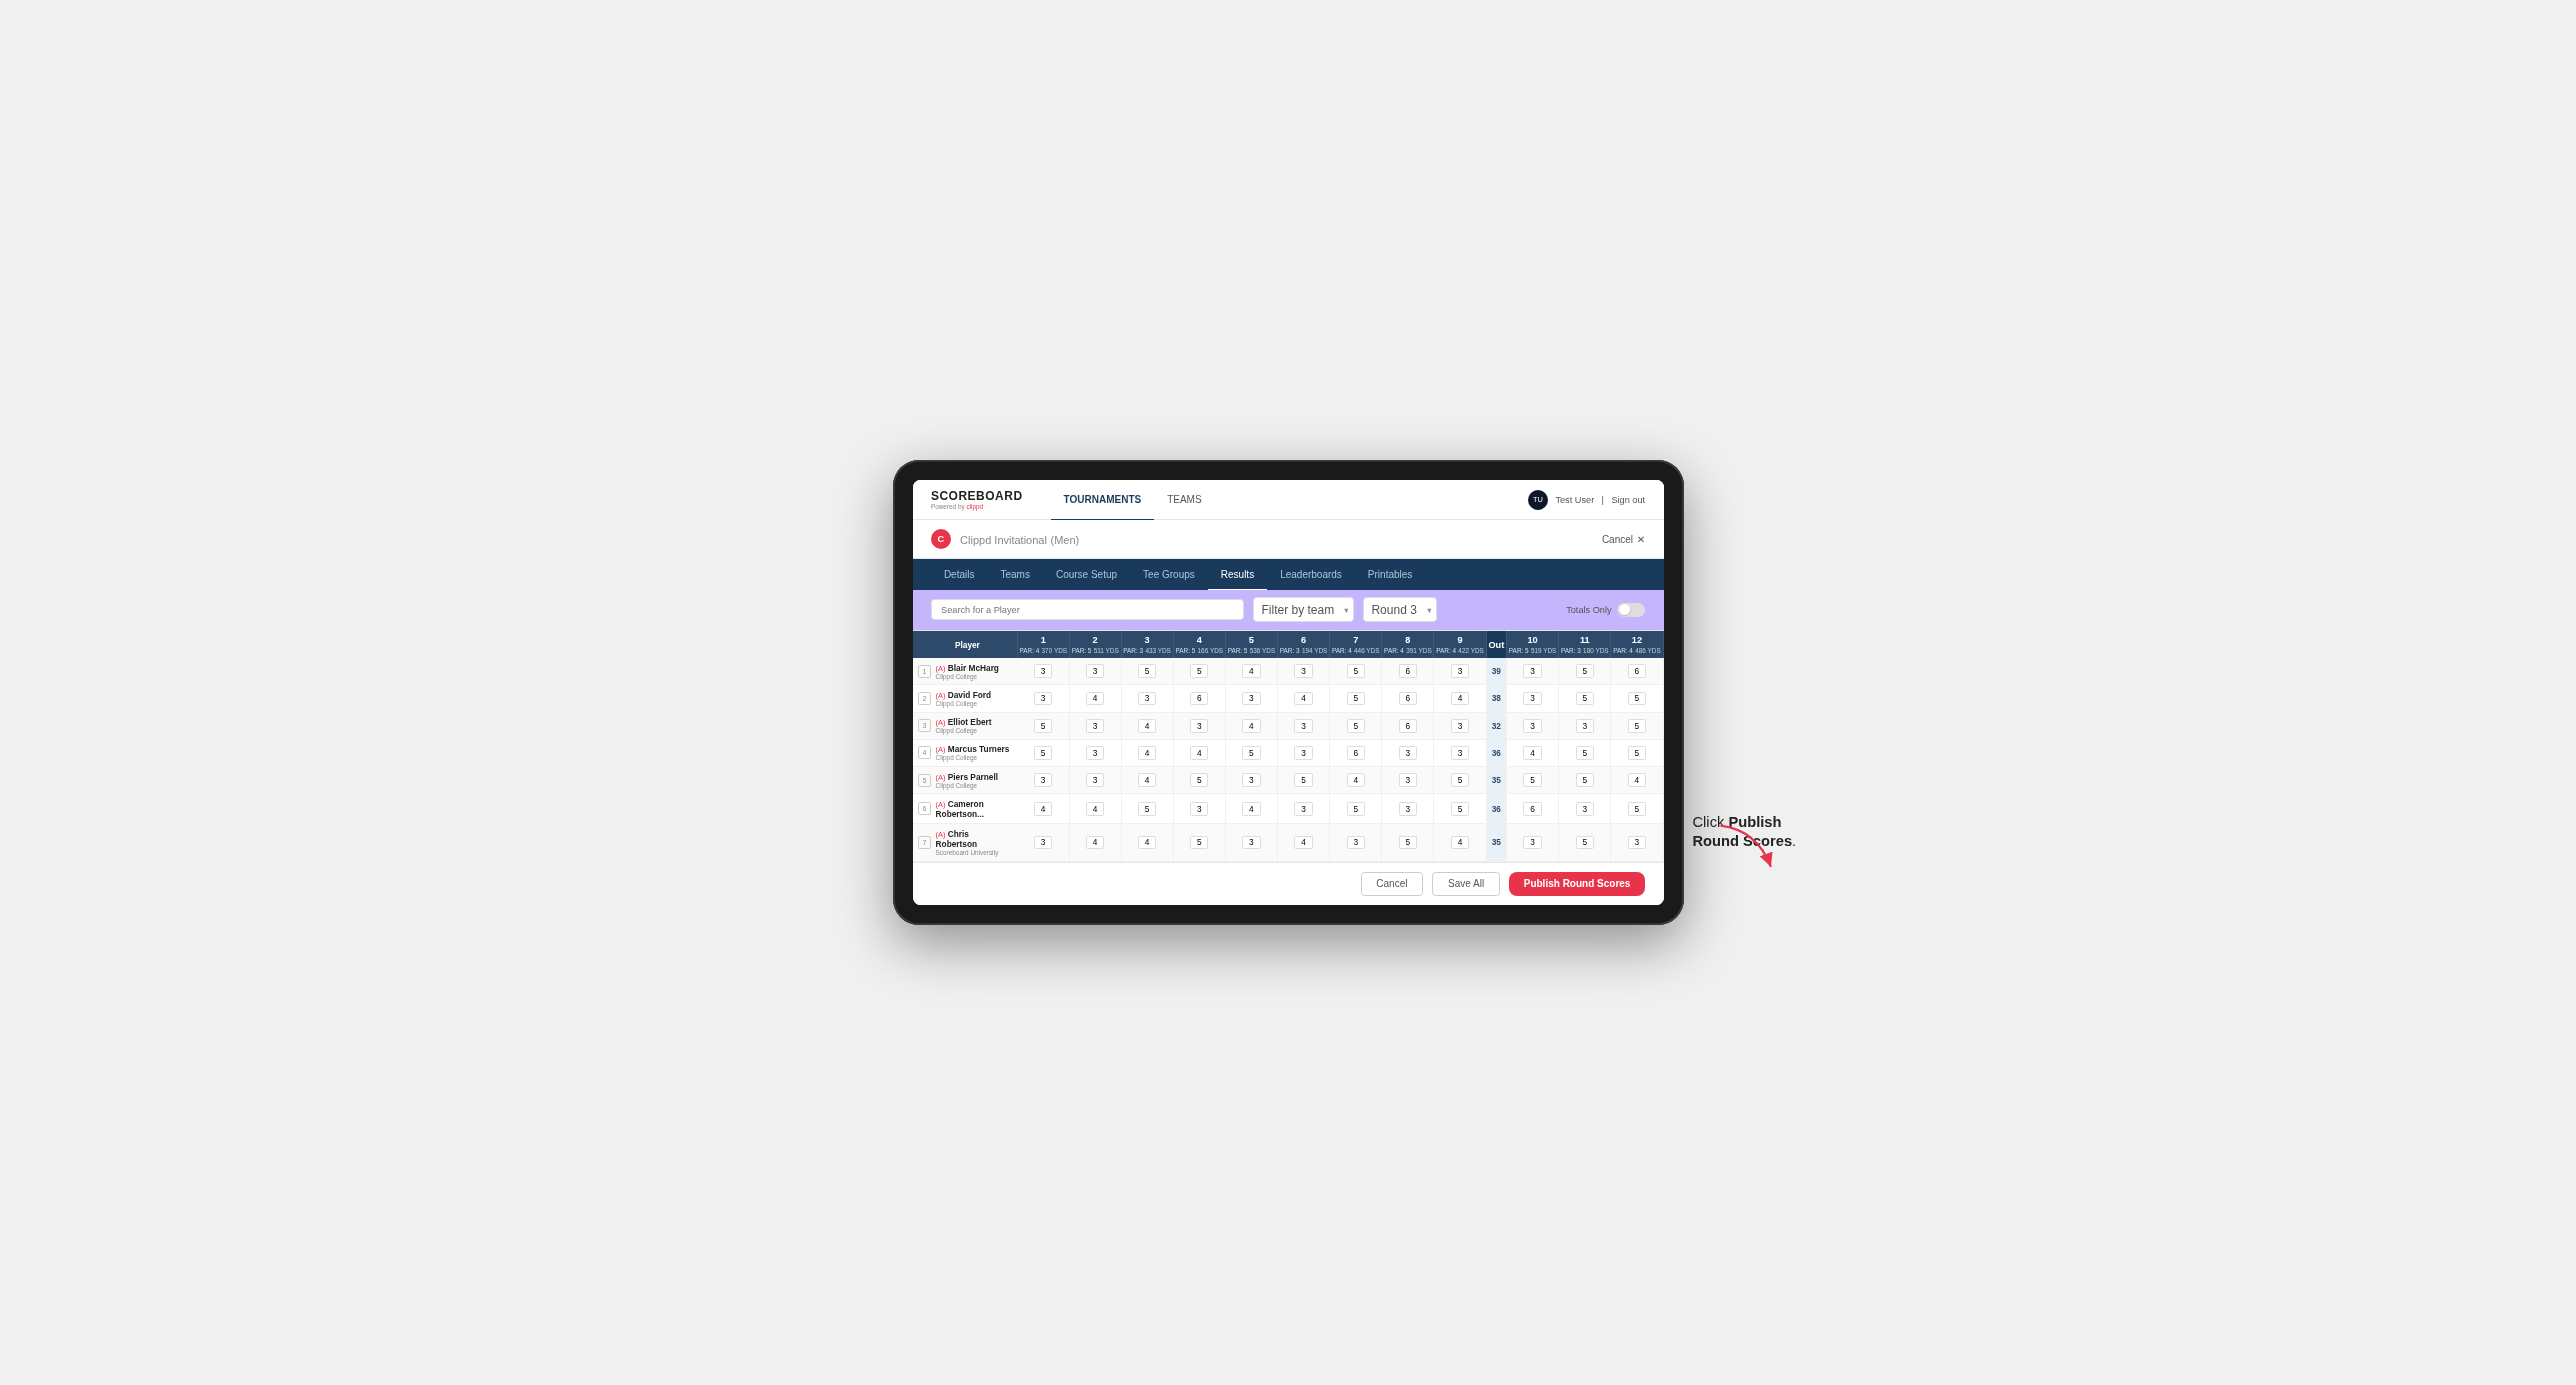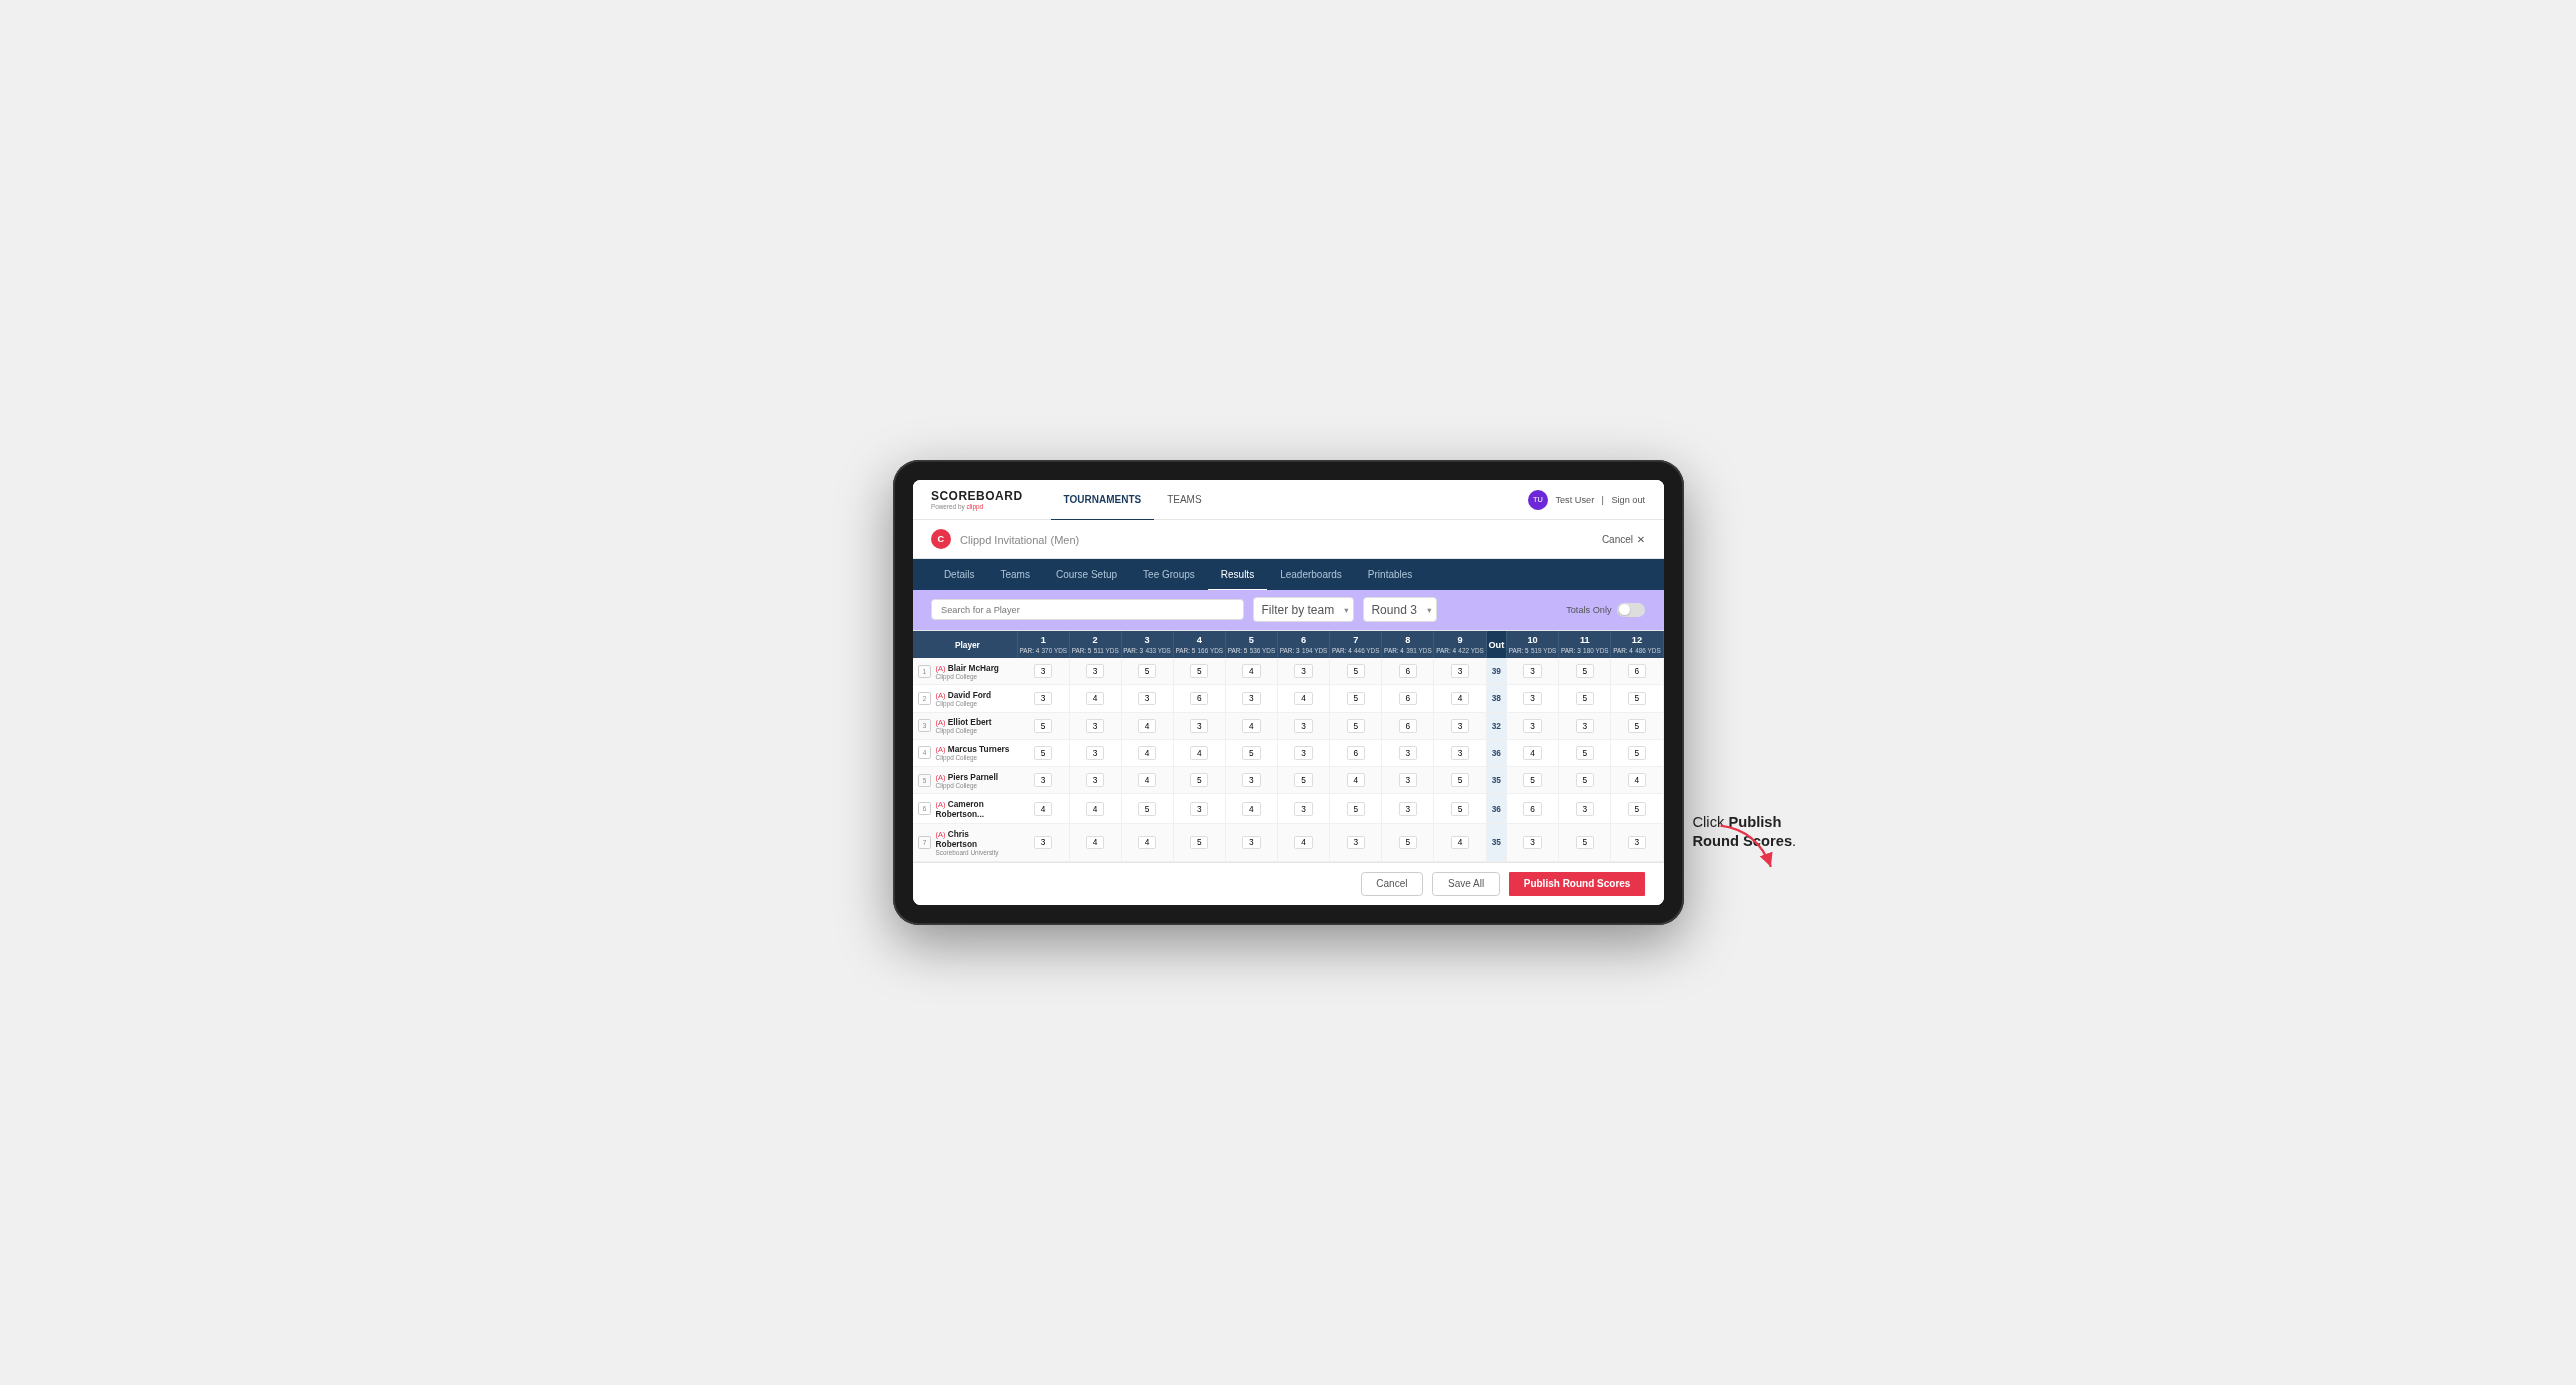--- a/index.html
+++ b/index.html
@@ -88,21 +88,21 @@
       display: flex;
       align-items: center;
       gap: 7.4px;
       font-size: 9.2px;
       color: #555;
     }
 
     .user-avatar {
       width: 20px;
       height: 20px;
-      background: #6d28d9;
+      background: #0f172a;
       border-radius: 50%;
       display: flex;
       align-items: center;
       justify-content: center;
       font-size: 7.4px;
       color: #fff;
     }
 
     
     .tournament-header {
@@ -403,21 +403,21 @@
       border-radius: 3.7px;
       padding: 5.5px 14.7px;
       font-size: 10px;
       color: #555;
       cursor: pointer;
     }
 
     .btn-publish {
       background: #e8344a;
       border: none;
-      border-radius: 1px;
+      border-radius: 8px;
       padding: 5.5px 14.7px;
       font-size: 10px;
       color: #fff;
       cursor: pointer;
       font-weight: 600;
     }
 
     
     .annotation-wrapper {
       position: absolute;

